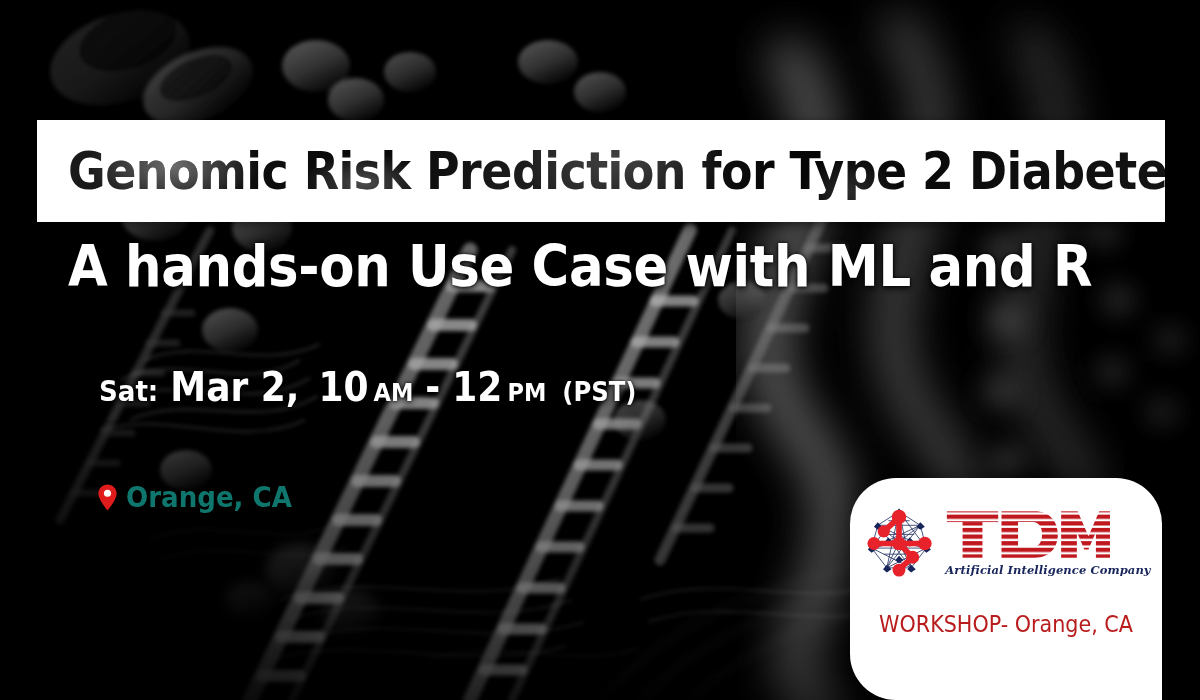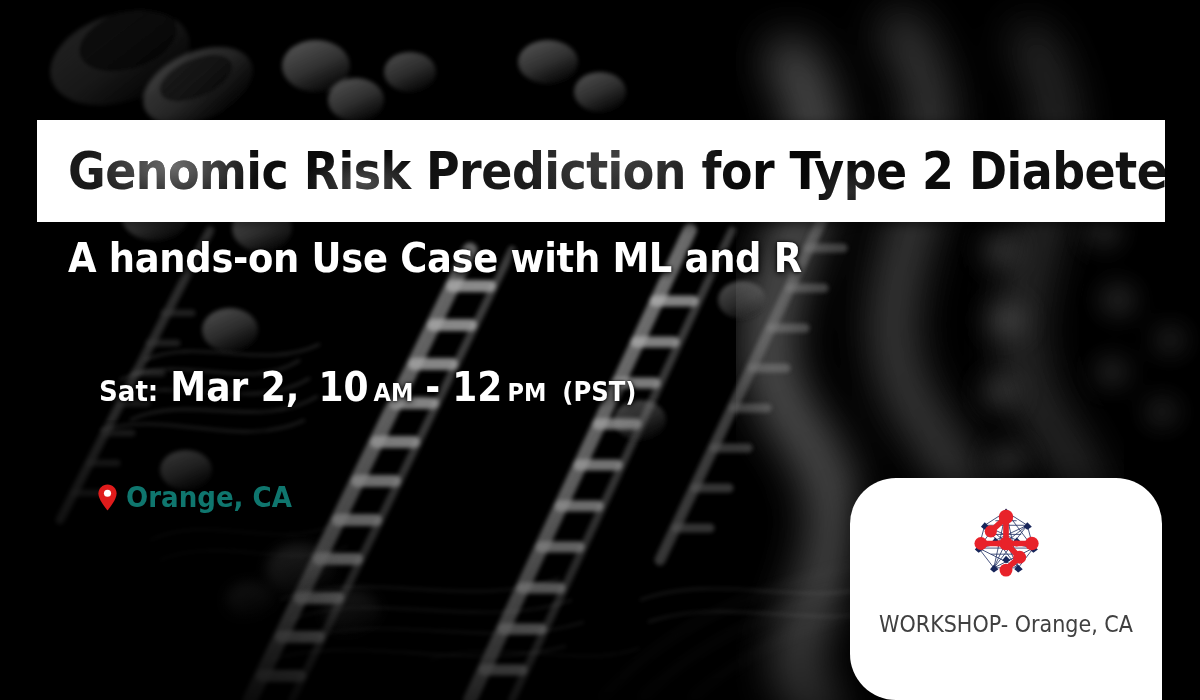--- a/index.html
+++ b/index.html
@@ -61,21 +61,21 @@
     -webkit-background-clip: text;
     background-clip: text;
     -webkit-text-fill-color: transparent;
   }
   .title-line2 {
     position: absolute;
     left: 68px;
     top: 238px;
     font-family: "DejaVu Sans Condensed", "Liberation Sans Narrow", "Liberation Sans", sans-serif;
     font-weight: bold;
-    font-size: 41px;
+    font-size: 57px;
     line-height: 1;
     letter-spacing: -0.3px;
     white-space: nowrap;
     color: #ffffff;
     text-shadow: 0 2px 7px rgba(0,0,0,0.95), 0 0 3px rgba(0,0,0,0.9);
   }
 
   
   .datetime {
     position: absolute;
@@ -148,21 +148,21 @@
     font-style: italic;
     font-size: 11.5px;
     letter-spacing: 0.1px;
     white-space: nowrap;
   }
   .card-caption {
     position: absolute;
     left: 0; right: 0;
     top: 135px;
     text-align: center;
-    color: #404040;
+    color: #b91c1c;
     font-family: "DejaVu Sans Condensed", "Liberation Sans Narrow", "Liberation Sans", sans-serif;
     font-size: 23px;
     line-height: 1;
     white-space: nowrap;
   }
 </style>
 </head>
 <body>
 
 <div id="banner">
@@ -422,18 +422,46 @@
             <circle cx="50" cy="52" r="9"></circle>
             <circle cx="84" cy="52" r="9"></circle>
             <circle cx="68" cy="70" r="8.5"></circle>
             <circle cx="50" cy="87" r="8.5"></circle>
             <circle cx="40" cy="52" r="4"></circle>
             <circle cx="64" cy="52" r="4"></circle>
           </g>
         </svg>
       </span>
 
+      <div class="wordmark-block">
+        <span>
+          <svg class="tdm-mark" viewBox="0 0 200 64" xmlns="http://www.w3.org/2000/svg">
+            <defs>
+
+              <pattern id="stripes" x="0" y="0" width="6" height="8" patternUnits="userSpaceOnUse">
+                <rect x="0" y="0" width="6" height="5.4" fill="#c0181f"></rect>
+                <rect x="0" y="5.4" width="6" height="2.6" fill="#ffffff"></rect>
+              </pattern>
+              <mask id="tdmMask">
+                <rect width="200" height="64" fill="#000"></rect>
+                <g fill="#fff">
+
+                  <rect x="2" y="4" width="62" height="13"></rect>
+                  <rect x="21" y="17" width="24" height="43"></rect>
+
+                  <path d="M68 4 H108 C126 4 136 16 136 32 C136 48 126 60 108 60 H68 Z
+                           M88 17 V47 H106 C113 47 117 41 117 32 C117 23 113 17 106 17 Z" fill-rule="evenodd"></path>
+
+                  <path d="M140 4 H160 L173 34 L186 4 H199 V60 H182 V29 L173 50 H168 L159 29 V60 H140 Z"></path>
+                </g>
+              </mask>
+            </defs>
+            <rect width="200" height="64" fill="url(#stripes)" mask="url(#tdmMask)"></rect>
+          </svg>
+        </span>
+        <div class="tdm-tagline">Artificial Intelligence Company</div>
+      </div>
     </div>
 
     <div class="card-caption">WORKSHOP- Orange, CA</div>
   </div>
 
 </div>
 
 </body></html>

